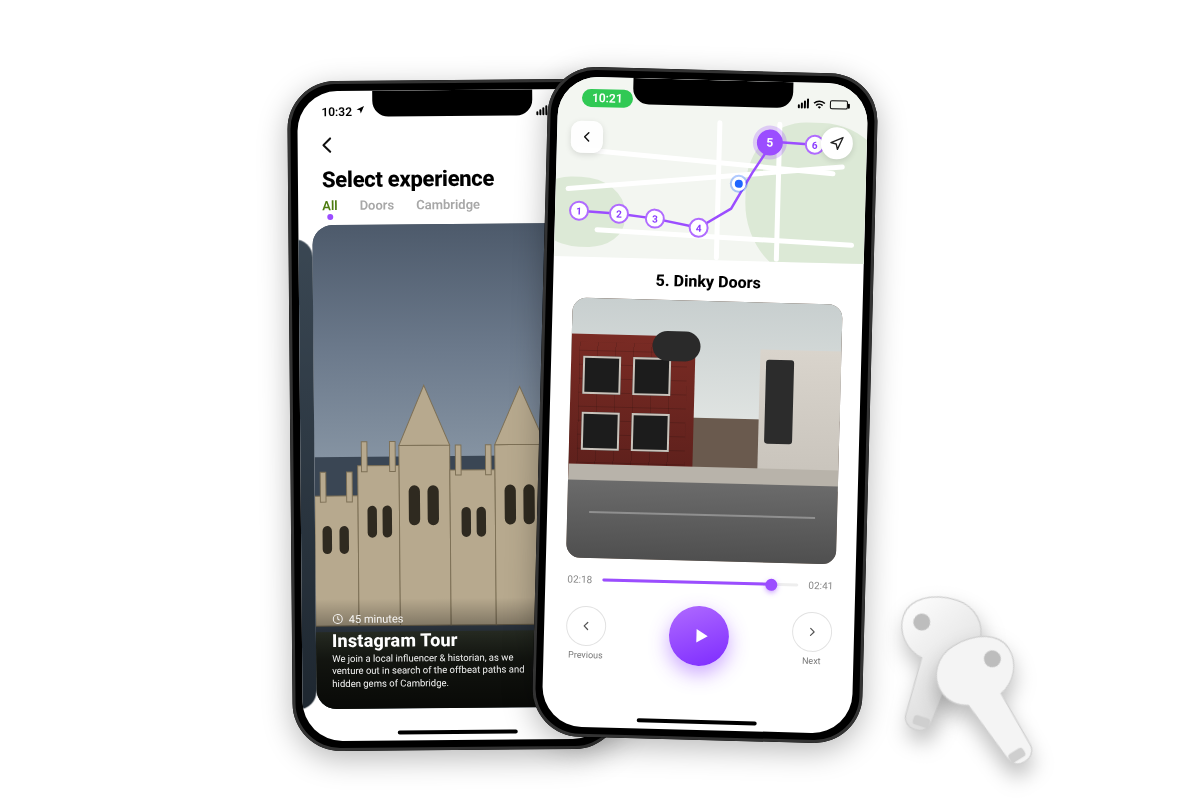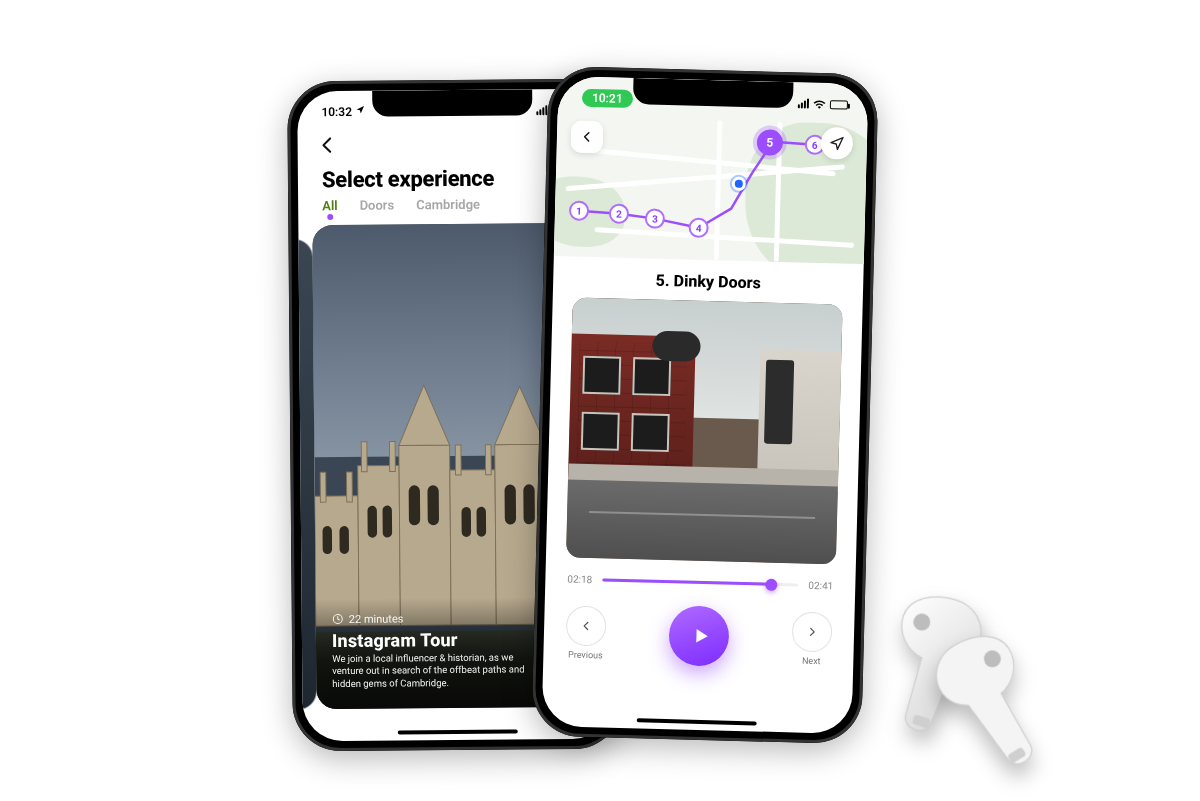--- a/index.html
+++ b/index.html
@@ -296,21 +296,21 @@
           </svg>
         </div>
         <div class="ground"></div>
 
         <div class="tour-overlay">
           <div class="duration">
             <svg viewBox="0 0 24 24">
                 <circle cx="12" cy="12" r="9" fill="none" stroke="#fff" stroke-width="2"></circle>
                 <path d="M12 7v5l3 2" fill="none" stroke="#fff" stroke-width="2" stroke-linecap="round"></path>
               </svg>
-            <span>22 minutes</span>
+            <span>45 minutes</span>
           </div>
           <div class="tour-title">Instagram Tour</div>
           <div class="tour-desc">We join a local influencer &amp; historian, as we venture out in search of the offbeat paths and hidden gems of Cambridge.</div>
           <div class="go-btn">
             <svg viewBox="0 0 24 24">
                 <path d="M9 4l8 8-8 8" fill="none" stroke="#fff" stroke-width="3" stroke-linecap="round" stroke-linejoin="round"></path>
               </svg>
           </div>
         </div>
       </div>

